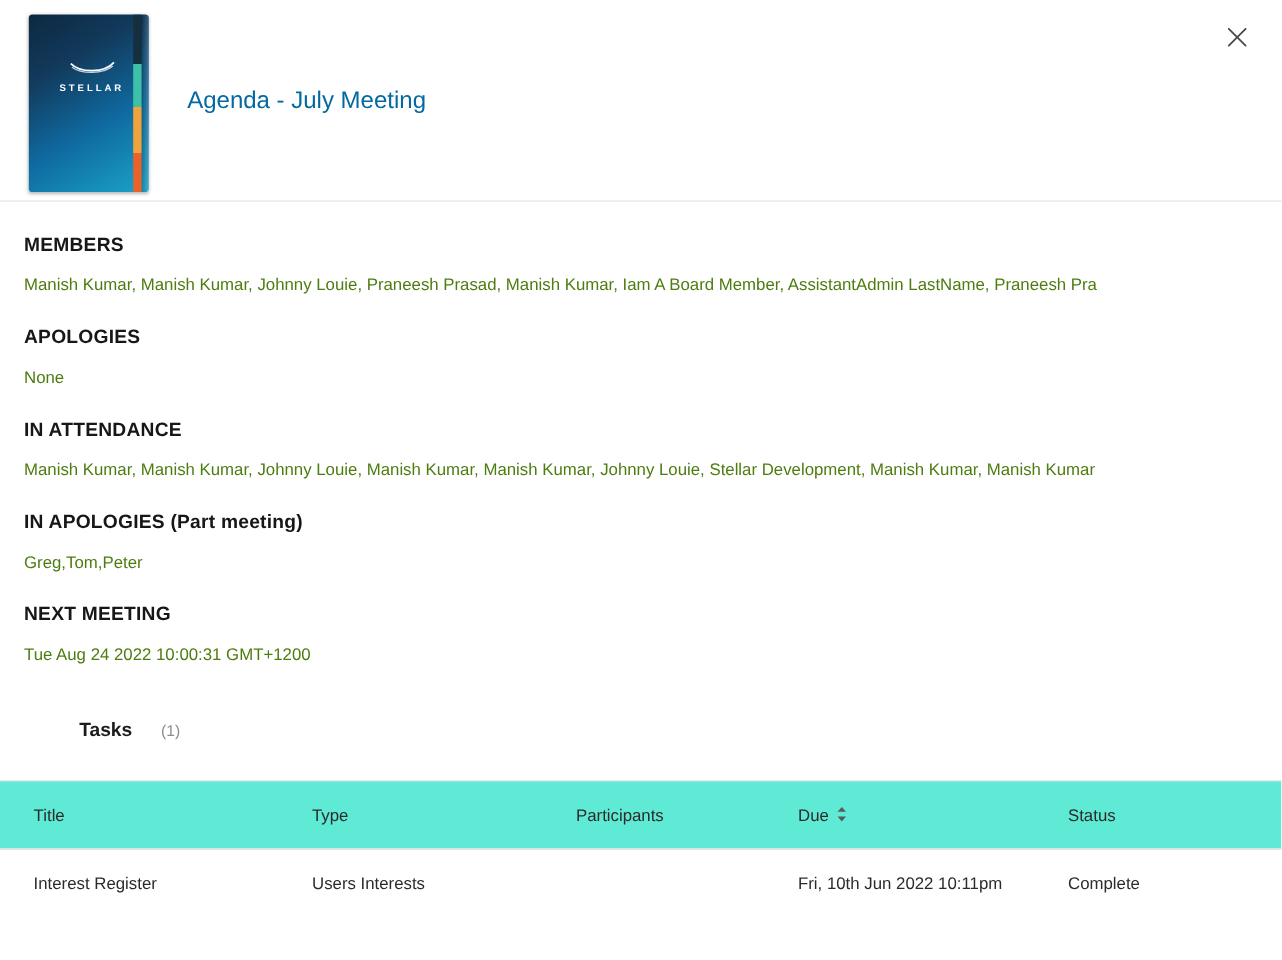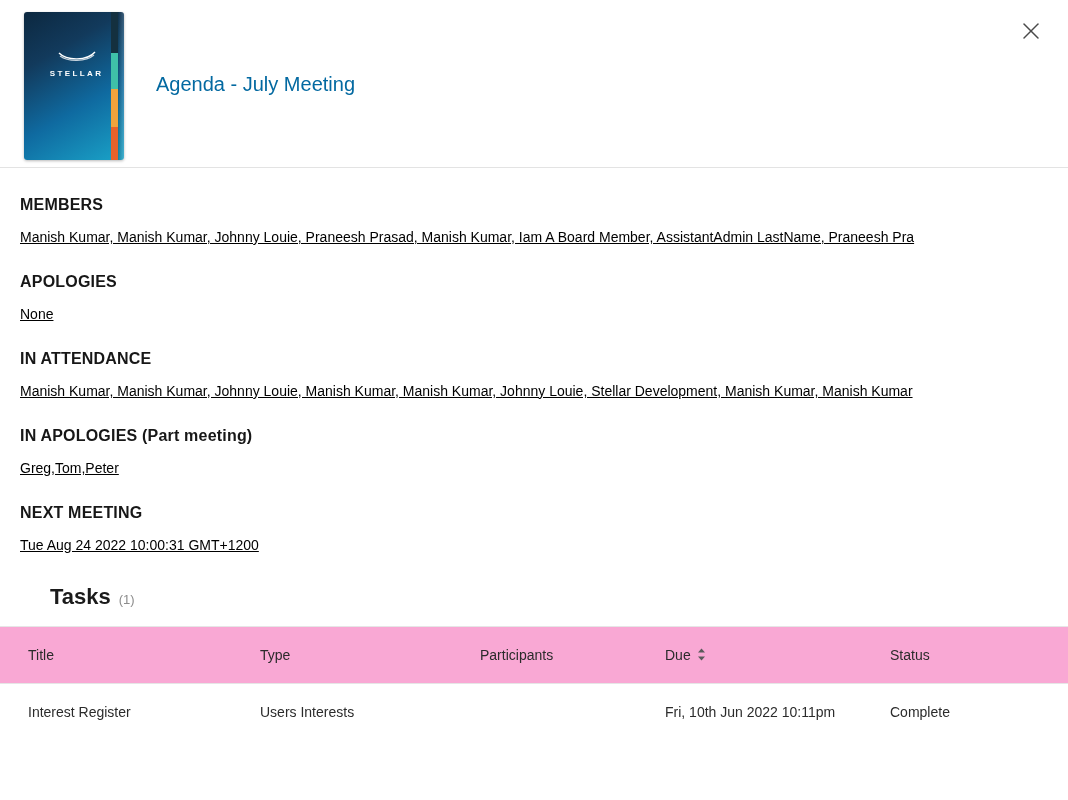--- a/index.html
+++ b/index.html
@@ -114,57 +114,56 @@
   }
   .section-label {
     font-size: 16px;
     font-weight: 700;
     letter-spacing: 0.2px;
     color: #171717;
     margin: 0 0 14px 0;
   }
   .section-value {
     font-size: 14px;
-    color: #000000;
+    color: #4d7c0f;
     margin: 0 0 26px 0;
     white-space: nowrap;
     overflow: hidden;
     line-height: 1.35;
-    text-decoration: underline;
   }
 
   
   .tasks-wrap {
     margin-top: 30px;
   }
   .tasks-heading {
     display: flex;
     align-items: baseline;
     padding: 0 20px 0 50px;
     margin-bottom: 16px;
   }
   .tasks-heading h3 {
-    margin: 0;
-    font-size: 22px;
+    margin: 16px;
+    font-size: 16px;
     font-weight: 700;
     color: #1b1b1b;
   }
   .tasks-count {
     margin-left: 8px;
     font-size: 13px;
     color: #8c8c8c;
   }
 
   table.tasks-table {
     width: 100%;
     border-collapse: collapse;
     table-layout: fixed;
   }
   table.tasks-table thead th {
-    background: #f9a8d4;
+    background: #5eead4;
     text-align: left;
     font-size: 14px;
     font-weight: 400;
     color: #2b2b2b;
     padding: 20px 10px;
     border-top: 1px solid #e6e6e6;
     border-bottom: 1px solid #e6e6e6;
     white-space: nowrap;
   }
   table.tasks-table thead th:first-child { padding-left: 28px; }

